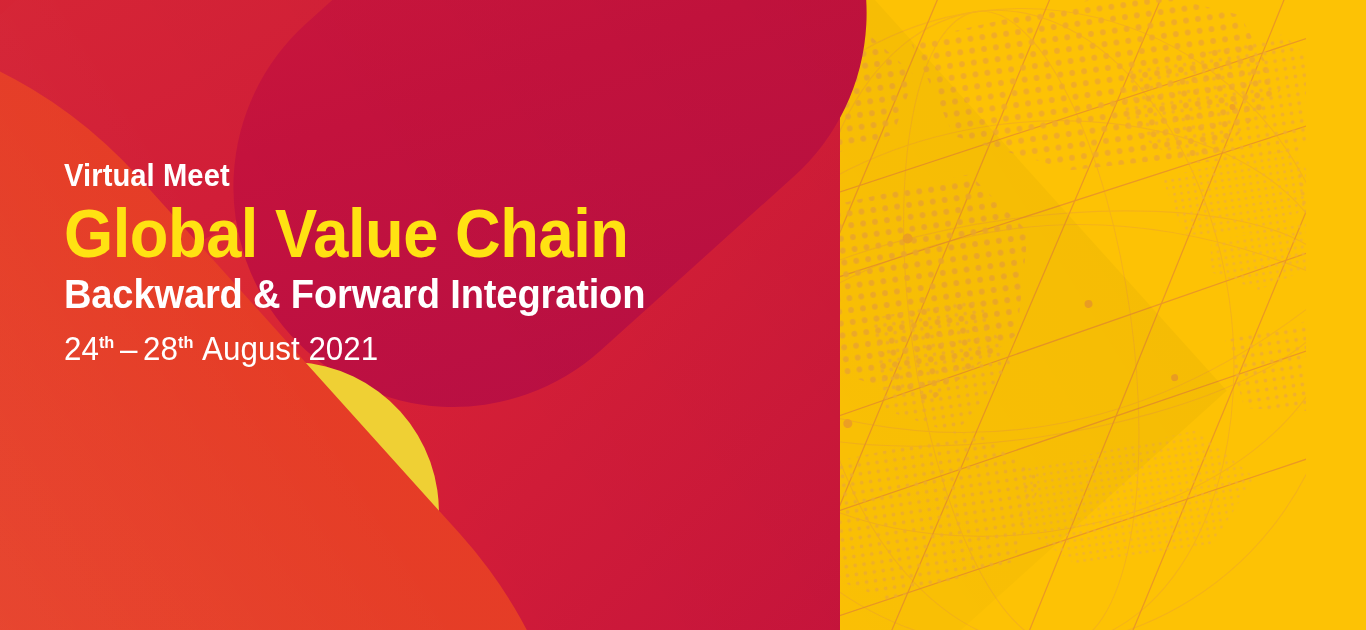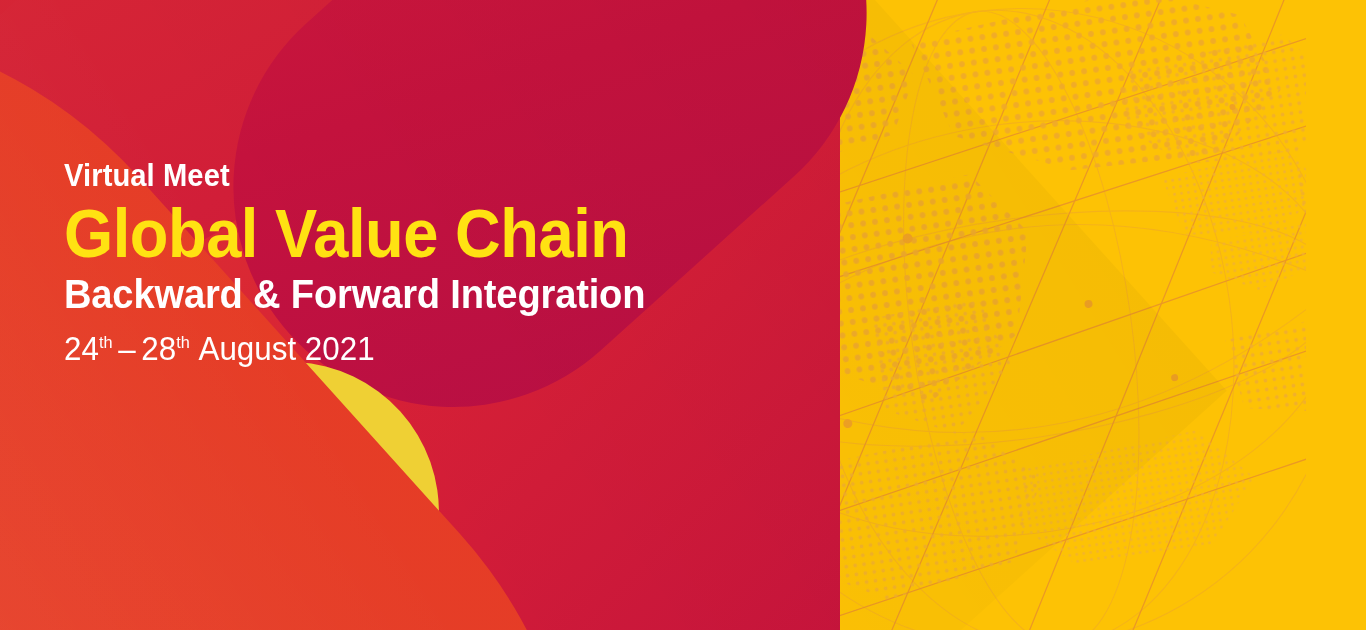--- a/index.html
+++ b/index.html
@@ -144,21 +144,21 @@
     color:#FFFFFF;
     line-height:1.05;
     transform:scaleX(0.95);
     transform-origin:left center;
     white-space:nowrap;
   }
   .dates sup {
     font-size:0.52em;
     vertical-align:super;
     line-height:0;
-    font-weight:normal;
+    font-weight:bold;
   }
   .dates .dash { padding:0 6px; }
 </style>
 </head>
 <body>
 
 <div id="banner">
 
   <div class="yellow-base"></div>
 

